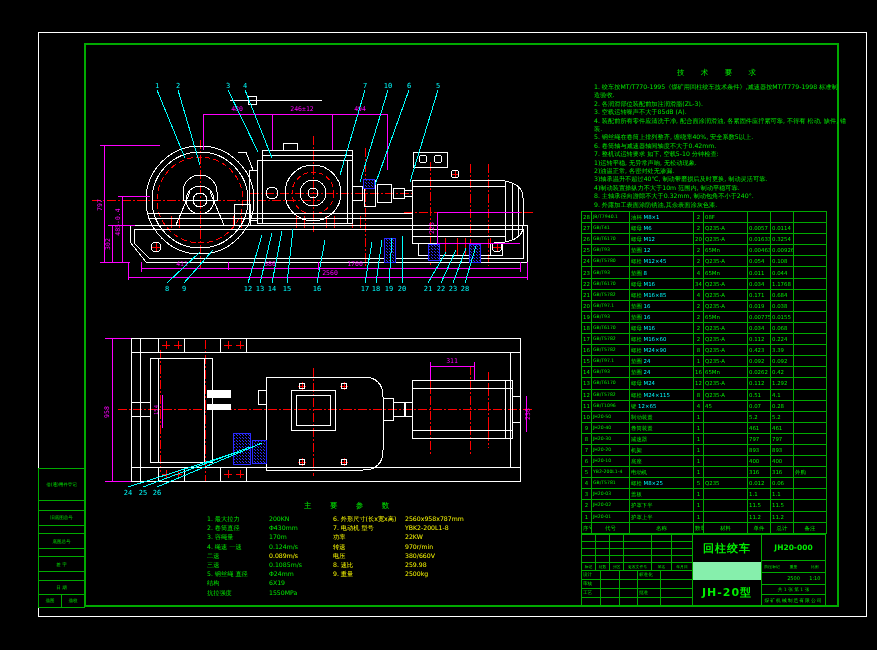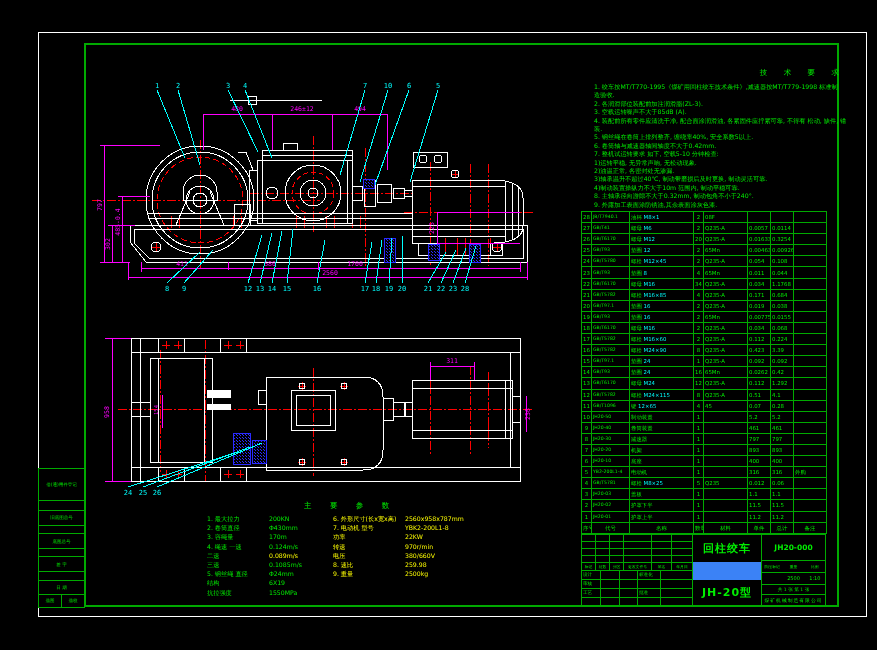--- a/index.html
+++ b/index.html
@@ -4,21 +4,21 @@
 <style>
   html,body{margin:0;padding:0;background:#000;}
   #canvas{position:relative;width:877px;height:650px;background:#000;overflow:hidden;
           font-family:"DejaVu Sans",sans-serif;}
   .abs{position:absolute;}
   .g{color:#00ee00;} .y{color:#ffff00;}
   svg{position:absolute;left:0;top:0;}
   svg text{font-family:"DejaVu Sans Mono",monospace;}
   
   #notes{left:594px;top:68px;width:252px;color:#00ee00;}
-  #notes .ttl{text-align:right;font-size:7.5px;letter-spacing:7px;margin-bottom:5px;}
+  #notes .ttl{text-align:center;font-size:7.5px;letter-spacing:7px;margin-bottom:5px;}
   .note-line{font-size:6.2px;line-height:8.4px;white-space:nowrap;overflow:hidden;}
   
   #params-title{left:304px;top:501px;font-size:7.5px;letter-spacing:8px;color:#00ee00;}
   .p-col{top:514px;}
   #params-left{left:207px;width:124px;}
   #params-right{left:333px;width:135px;}
   .p-row{display:flex;font-size:6.2px;line-height:9.2px;white-space:nowrap;}
   .p-label{width:62px;flex:none;overflow:hidden;}
   #params-right .p-label{width:72px;}
   .p-val{flex:1;}
@@ -37,21 +37,21 @@
   .tb-left{width:110px;display:flex;flex-direction:column;gap:1px;background:#00aa00;}
   .revgrid{display:grid;grid-template-columns:13px 13px 13px 27px 19px 1fr;
            grid-auto-rows:6px;gap:1px;background:#00aa00;}
   .revgrid div{background:#000;}
   .revhdr{display:grid;grid-template-columns:13px 13px 13px 27px 19px 1fr;gap:1px;background:#00aa00;}
   .revhdr div{background:#000;color:#00ee00;font-size:3.8px;line-height:7px;text-align:center;overflow:hidden;}
   .signrow{display:flex;gap:1px;background:#00aa00;flex:1;}
   .signrow div{background:#000;color:#00ee00;font-size:4.6px;line-height:8px;padding-left:1px;overflow:hidden;}
   .signrow .s1{width:18px;} .signrow .s2{width:18px;} .signrow .s3{width:17px;}
   .signrow .s4{width:22px;} .signrow .s5{flex:1;}
-  .tb-mid{width:68px;display:flex;flex-direction:column;gap:18px;background:#3b82f6;}
+  .tb-mid{width:68px;display:flex;flex-direction:column;gap:18px;background:#86efac;}
   .tb-mid div{background:#000;color:#00ee00;display:flex;align-items:center;justify-content:center;
       font-size:11px;font-weight:bold;letter-spacing:1px;}
   .tb-mid .prod{flex:37;} .tb-mid .model{flex:35;}
   .tb-right{flex:1;display:flex;flex-direction:column;gap:1px;background:#00aa00;}
   .tb-right>div{background:#000;color:#00ee00;}
   .dwgno{height:25px;display:flex;align-items:center;justify-content:center;font-size:7.5px;font-weight:bold;}
   .stage{height:11px;display:flex;gap:1px;background:#00aa00;}
   .stage div{background:#000;flex:1;font-size:3.8px;line-height:11px;text-align:center;color:#00ee00;}
   .stageval{height:11px;display:flex;gap:1px;background:#00aa00;}
   .stageval div{background:#000;flex:1;font-size:5px;line-height:11px;text-align:center;color:#00ee00;}

